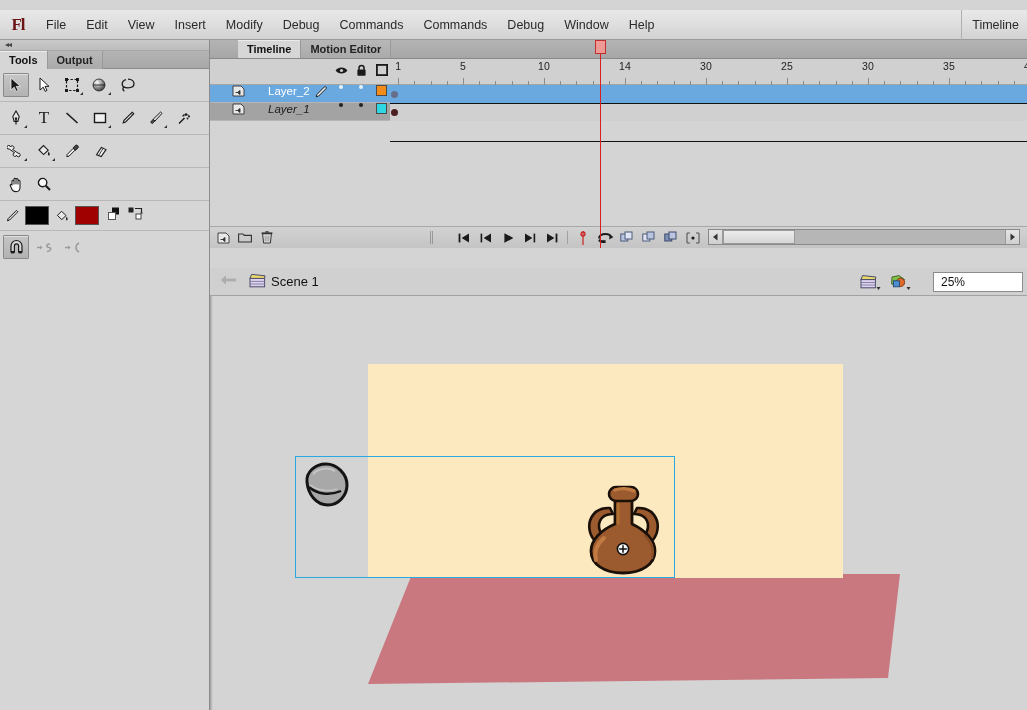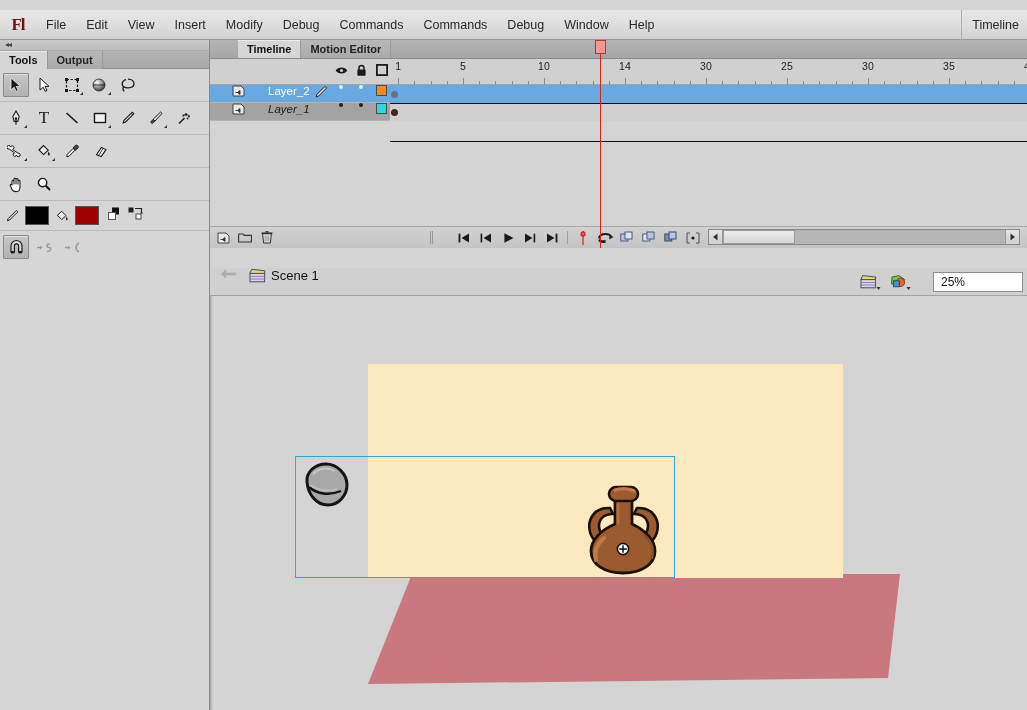--- a/index.html
+++ b/index.html
@@ -162,21 +162,21 @@
     border-bottom: 1px solid #888; display: flex; align-items: stretch;
   }
   #doc-tab {
     background: #d0d0d0; padding: 0 7px; display: flex; align-items: center;
     gap: 7px; font-size: 11.5px; font-weight: bold; color: #1a1a1a;
     border-right: 1px solid #8a8a8a; box-shadow: inset 0 1px 0 #e8e8e8;
   }
   #scene-bar {
     position: absolute; left: 210px; top: 258px; width: 817px; height: 28px;
     background: #d0d0d0; border-bottom: 1px solid #a2a2a2;
-    display: flex; padding: 0 6px;
+    display: flex; align-items: center; padding: 0 6px;
   }
   #scene-name { font-size: 13px; color: #111; margin-left: 5px; }
   #zoom-box {
     position: absolute; right: 0; top: 4px; width: 90px; height: 20px;
     background: #fff; border: 1px solid #8c8c8c;
     font-size: 12px; line-height: 19px; padding-left: 7px; color: #111;
   }
 
   
   #canvas {

